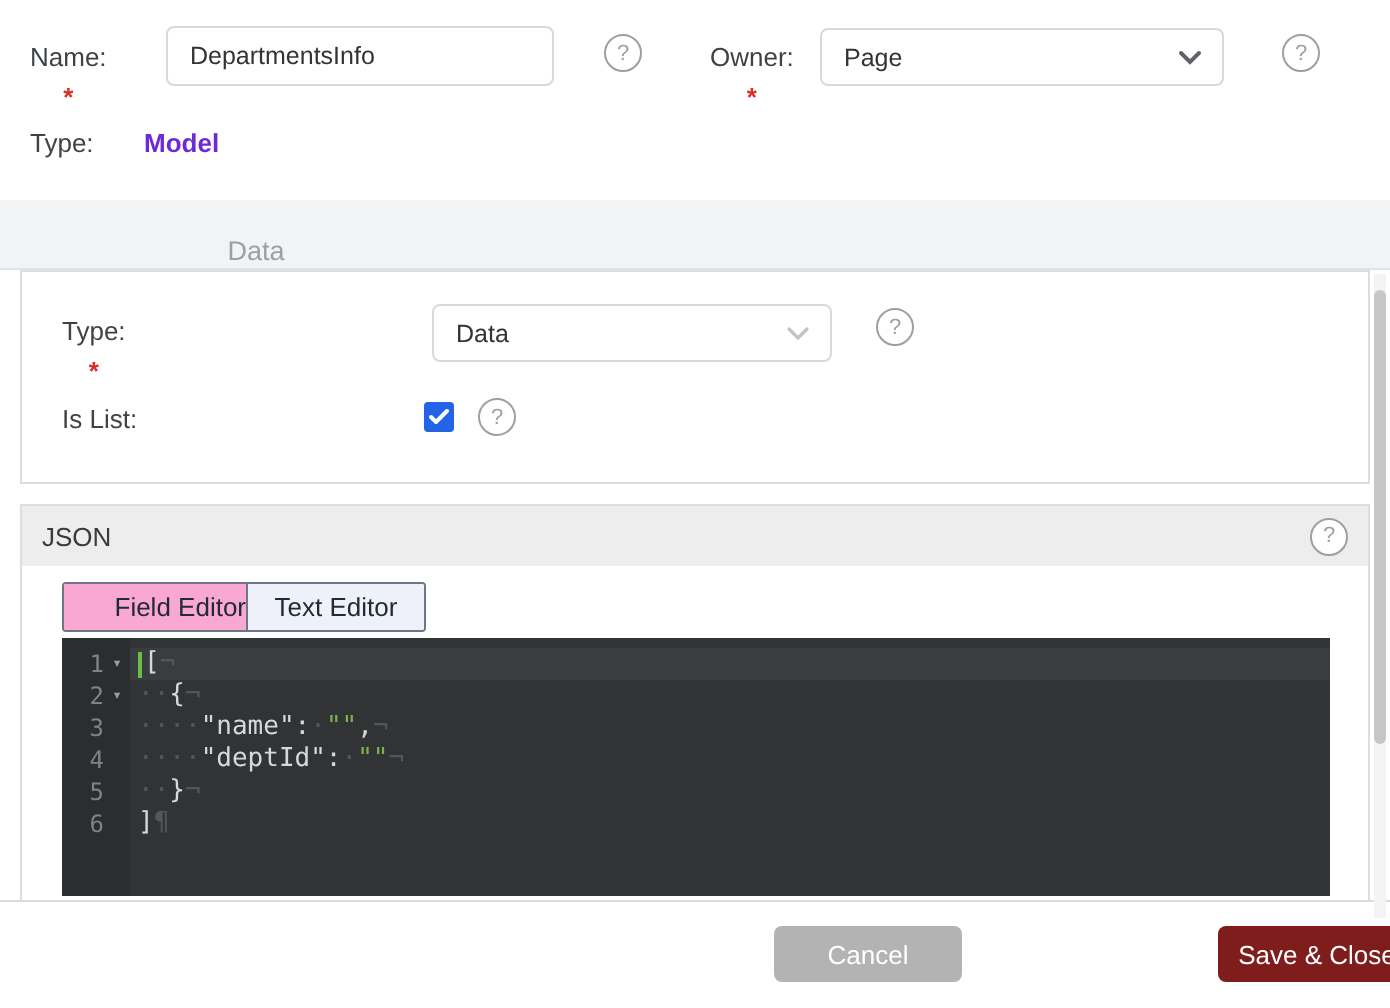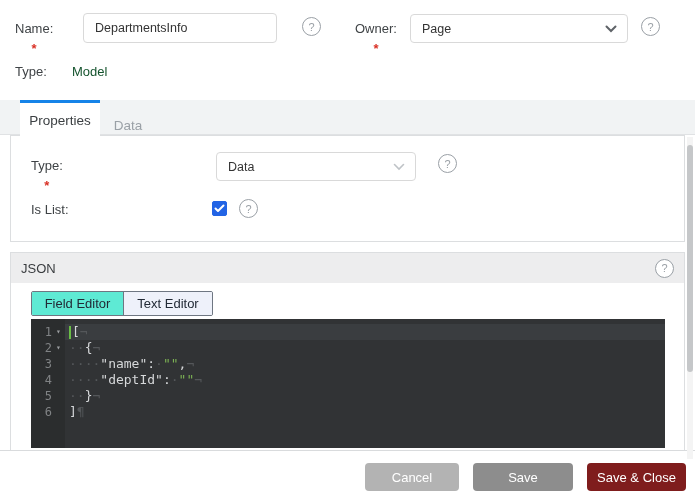--- a/index.html
+++ b/index.html
@@ -22,21 +22,21 @@
   .select-box {
     height:29px; border:1px solid #d9d9d9; border-radius:4px; background:#fff;
     display:flex; align-items:center; justify-content:space-between;
     padding:0 10px 0 11px; font-size:12.5px; color:#333; cursor:pointer;
   }
   .help {
     width:19px; height:19px; border:1.5px solid #9aa0a6; border-radius:50%;
     display:flex; align-items:center; justify-content:center;
     font-size:11px; color:#9aa0a6; background:#fff; font-weight:400;
   }
-  .bold-val { font-weight:400; color:#14532d; font-size:13px; }
+  .bold-val { font-weight:700; color:#6d28d9; font-size:13px; }
 
   
   .tabstrip { left:0; top:100px; width:695px; height:35px; background:#f1f3f4; border-bottom:1px solid #e0e2e4; }
   .tab-active {
     left:20px; top:100px; width:80px; height:37px; background:#ffffff;
     border-top:3px solid #1583e8; display:flex; align-items:center; justify-content:center;
     font-size:13.5px; color:#3c4043; z-index:3;
   }
   .tab-inactive {
     left:100px; top:100px; width:56px; height:51px; display:flex; align-items:center;
@@ -48,21 +48,21 @@
   .json-panel { left:10px; top:252px; width:675px; height:198px; background:#fff;
     border-left:1px solid #dcdee0; border-right:1px solid #dcdee0; border-top:1px solid #dcdee0; }
   .json-header { position:absolute; left:0; top:0; width:100%; height:30px; background:#ededee;
     display:flex; align-items:center; justify-content:space-between; padding:0 10px; }
   .json-title { font-size:13px; font-weight:500; color:#393c3f; }
 
   
   .toggle-group { position:absolute; left:20px; top:38px; height:25px; display:flex;
     border:1px solid #6e7682; border-radius:2px; overflow:hidden; }
   .seg { display:flex; align-items:center; justify-content:center; font-size:13px; color:#222a36; cursor:pointer; }
-  .seg-field { width:92px; background:#5eead4; border-right:1px solid #6e7682; }
+  .seg-field { width:92px; background:#f9a8d4; border-right:1px solid #6e7682;justify-content:flex-end; }
   .seg-text  { width:88px; background:#eef1fa; }
 
   
   .editor { position:absolute; left:20px; top:66px; width:634px; height:129px;
     background:#313335; overflow:hidden; font-family:"DejaVu Sans Mono", monospace; }
   .gutter-bg { position:absolute; left:0; top:0; width:34px; height:100%; background:#2b2d2e; }
   .lines { position:absolute; left:0; top:5px; width:100%; }
   .cl { display:flex; height:16px; line-height:16px; font-size:13px; }
   .ln { width:21px; text-align:right; color:#808385; font-size:12px; flex:0 0 21px; }
   .fold { width:13px; flex:0 0 13px; text-align:center; color:#9a9da0; font-size:8px; line-height:16px; }
@@ -70,21 +70,21 @@
   .cl.hl .code { background:#3a3d40; }
   .p { color:#d6d8da; }
   .s { color:#7cb254; }
   .w { color:#54575a; }
   .caret { display:inline-block; width:2px; height:13px; background:#69bd45; margin-right:1px; }
 
   
   .bottom-line { left:0; top:450px; width:695px; height:1px; background:#d9dbdd; }
   .btn { position:absolute; top:463px; height:28px; border:none; border-radius:4px;
     color:#ffffff; font-size:13px; font-family:"Liberation Sans",sans-serif; cursor:pointer;
-    display:flex; align-items:center; justify-content:center; }
+    display:flex; align-items:center; justify-content:center;margin-left:22px; }
   .btn-cancel { left:365px; width:94px; background:#b3b3b3; }
   .btn-save { left:473px; width:100px; background:#8d8d8d; }
   .btn-saveclose { left:587px; width:99px; background:#7f1d1d; }
 
   
   .checkbox { width:15px; height:15px; border-radius:2px; border:1px solid #b9bdc2; background:#fff;
     display:flex; align-items:center; justify-content:center; cursor:pointer; }
   .checkbox.checked { background:#2264e5; border-color:#2264e5; }
 
   
@@ -102,39 +102,36 @@
   </div>
   <input class="abs text-input" style="left: 83px; top: 13px;" type="text" value="DepartmentsInfo">
   <div class="abs help" style="left:302px; top:17px;">
     <span>?</span>
   </div>
 
   <div class="abs field-label" style="left:355px; top:21px;">
     <span>Owner:</span>
     <span class="req">*</span>
   </div>
-  <div class="abs select-box" style="left:410px; top:14px; width:218px;">
+  <div class="abs select-box" style="left:410px; top:14px; width:202px;">
     <span>Page</span>
     <svg width="12" height="8" viewBox="0 0 12 8">
       <polyline points="1.5,1.5 6,6 10.5,1.5" fill="none" stroke="#5f6368" stroke-width="2" stroke-linecap="round"></polyline>
     </svg>
   </div>
   <div class="abs help" style="left:641px; top:17px;">
     <span>?</span>
   </div>
 
   <div class="abs field-label" style="left:15px; top:64px;">
     <span>Type:</span>
   </div>
   <div class="abs bold-val" style="left:72px; top:64px;">Model</div>
 
   <div class="abs tabstrip"></div>
-  <div class="abs tab-active">
-    <span>Properties</span>
-  </div>
   <div class="abs tab-inactive">
     <span>Data</span>
   </div>
 
   <div class="abs panel1">
     <div class="abs field-label" style="left:20px; top:22px;">
       <span>Type:</span>
       <span class="req">*</span>
     </div>
     <div class="abs select-box" style="left:205px; top:16px; width:200px;">
@@ -213,15 +210,14 @@
         </div>
     </div>
   </div>
 
   <div class="abs bottom-line"></div>
 
   <div class="abs sb-track"></div>
   <div class="abs sb-thumb"></div>
 
   <button class="btn btn-cancel">Cancel</button>
-  <button class="btn btn-save">Save</button>
   <button class="btn btn-saveclose">Save &amp; Close</button>
 </div>
 
 </body></html>

